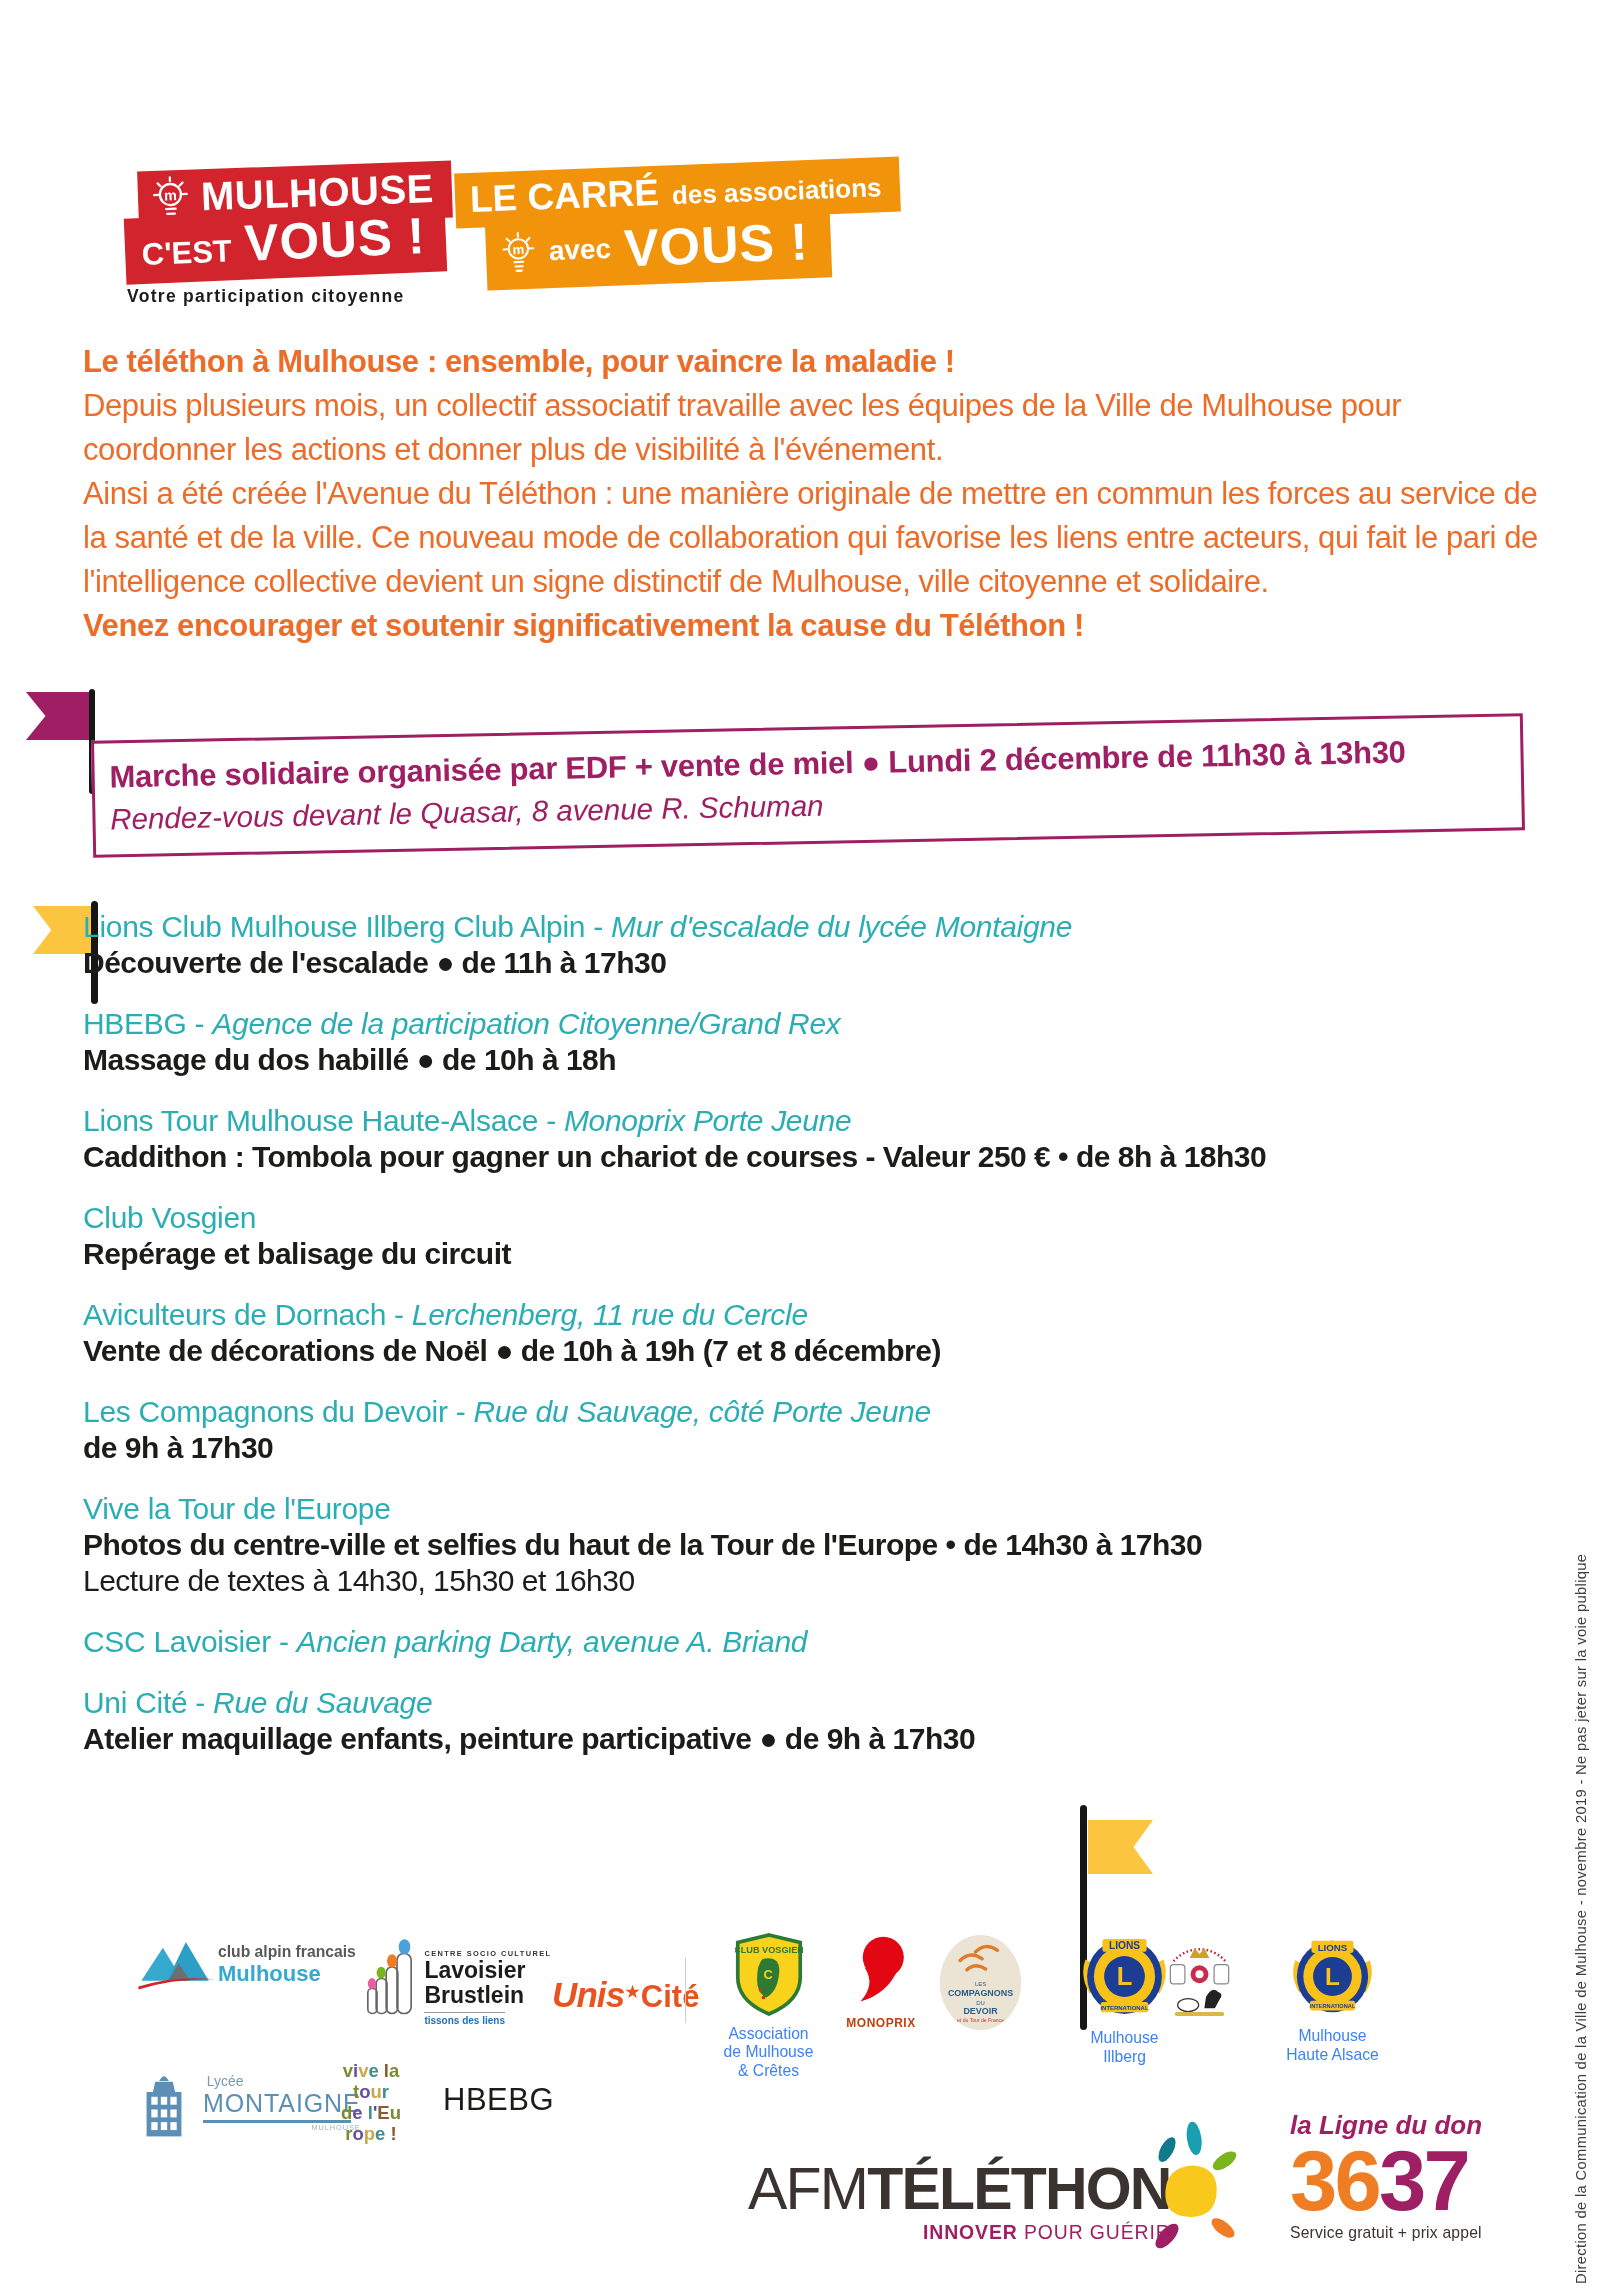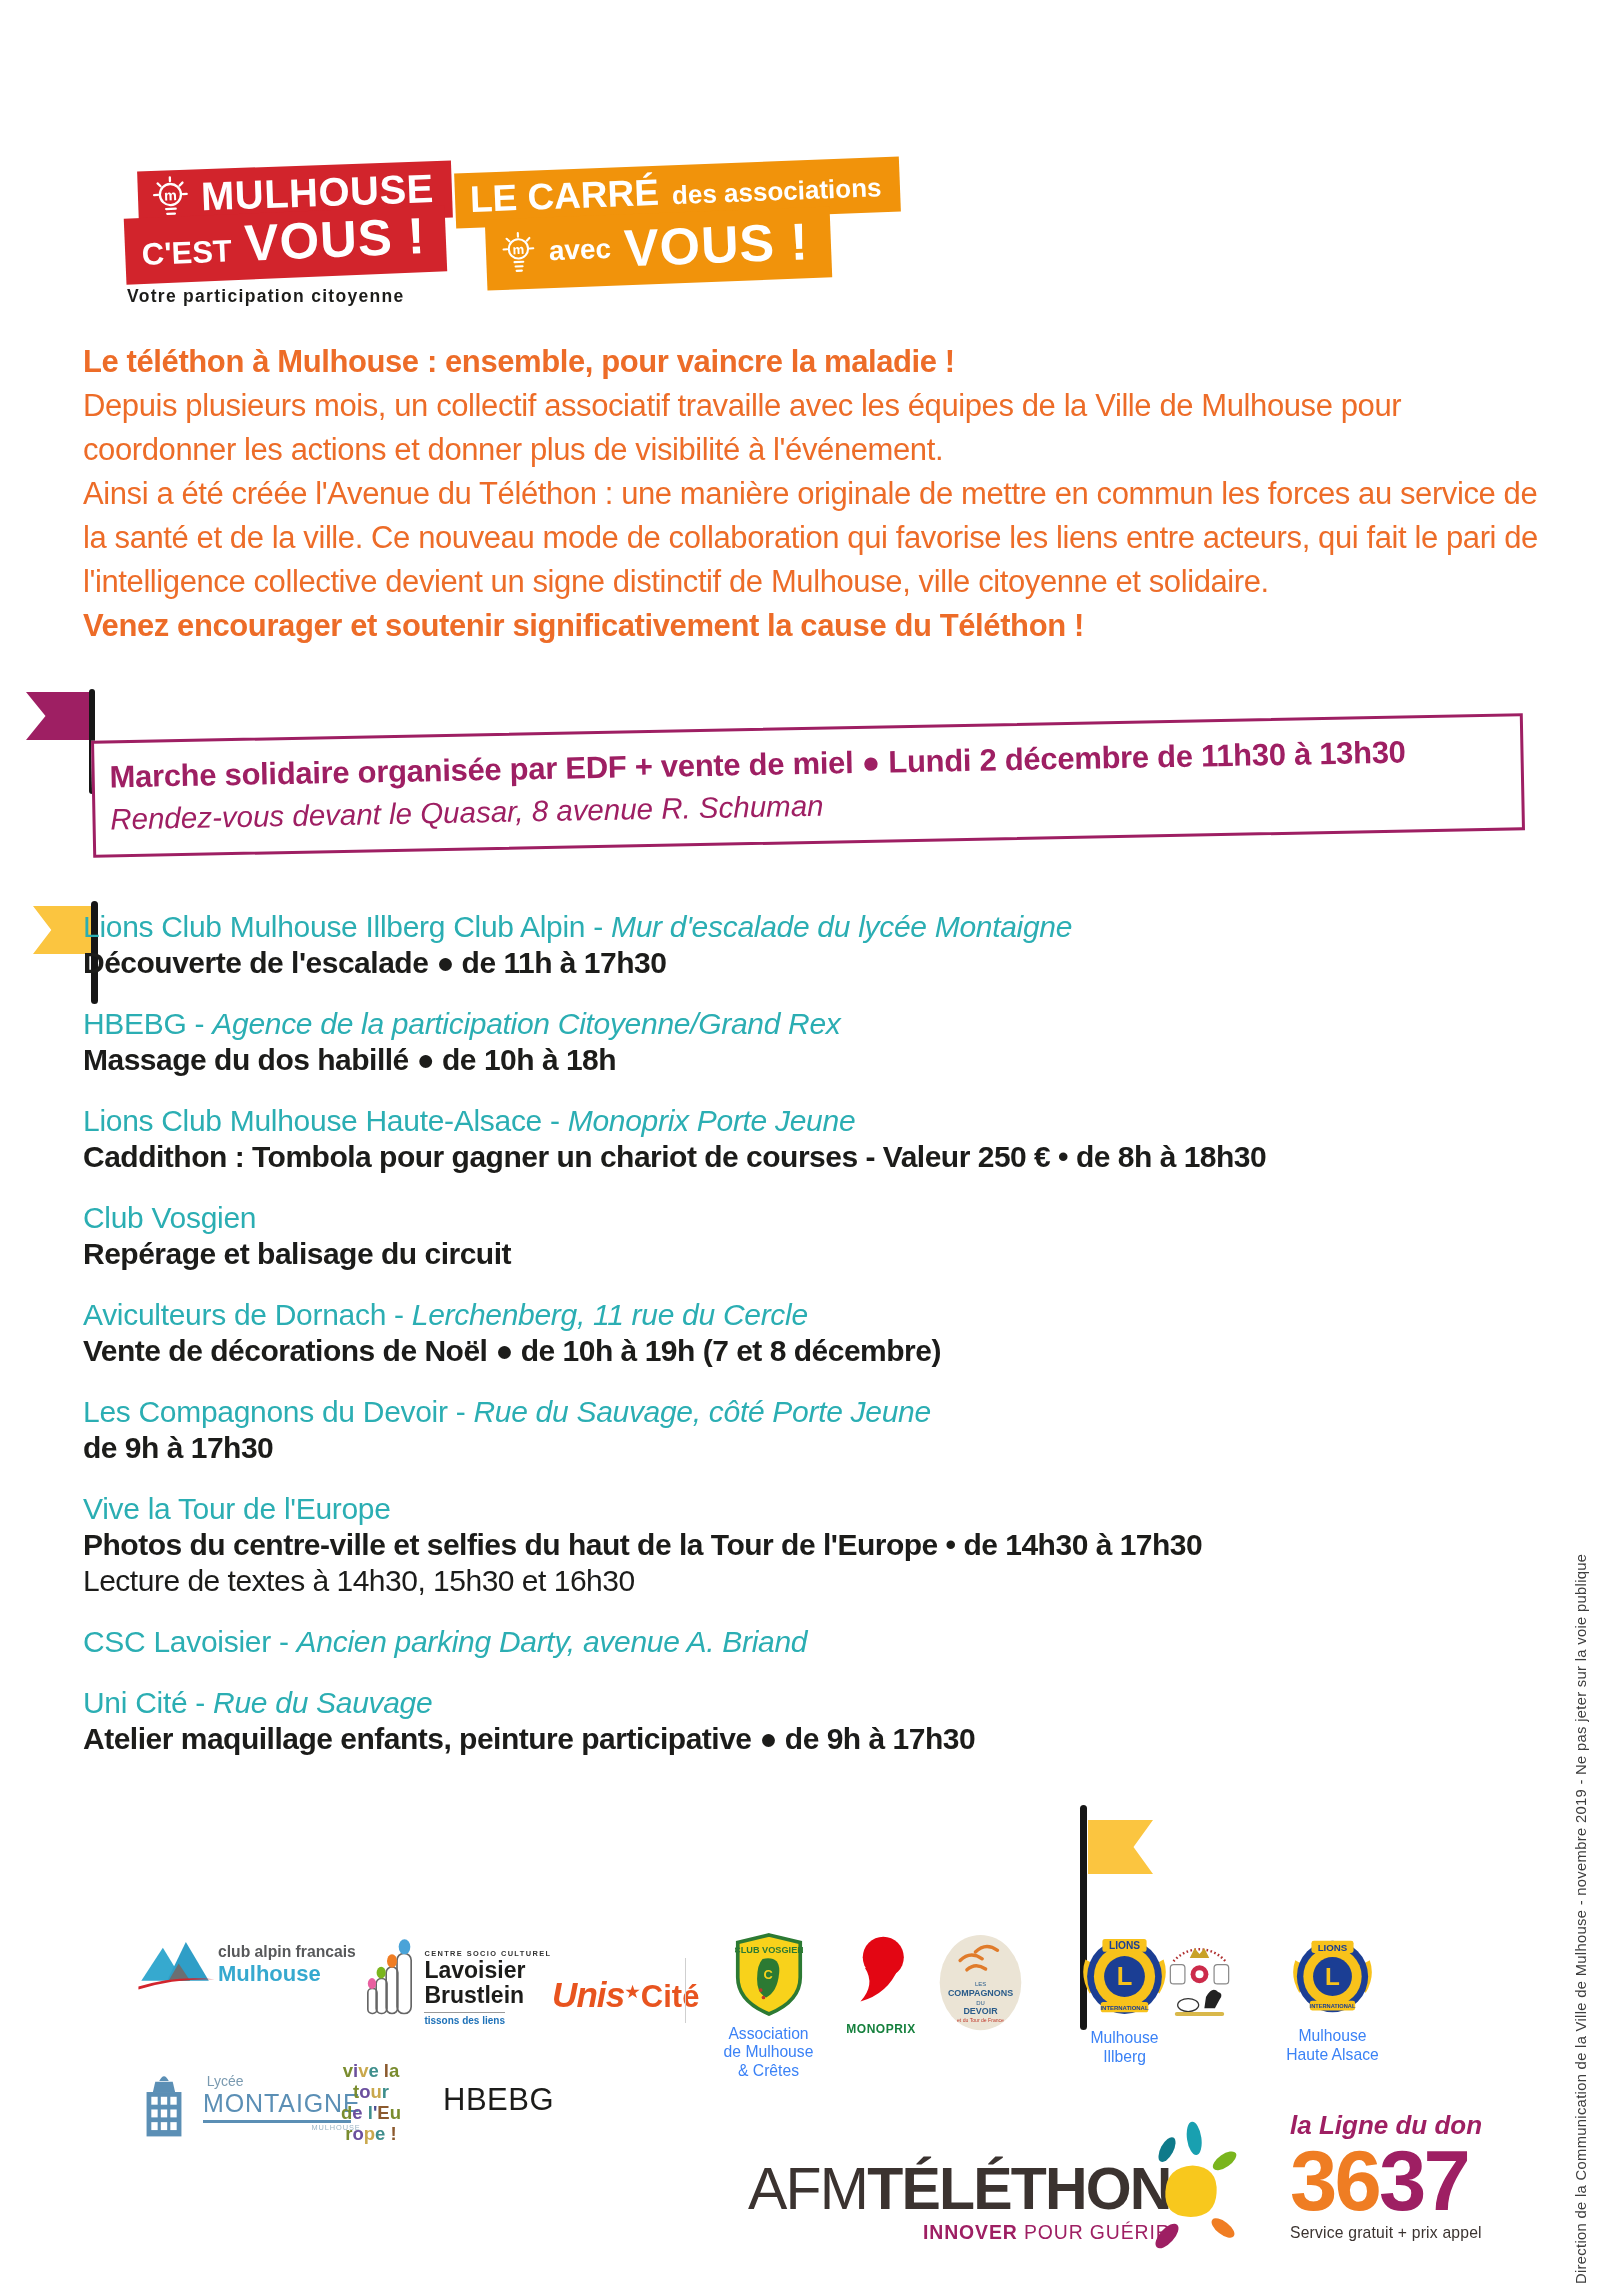--- a/index.html
+++ b/index.html
@@ -72,21 +72,21 @@
 
   .p-unis{left:552px;top:1975px;color:#e8541f;}
   .p-unis .scr{font-size:35px;font-weight:bold;font-style:italic;letter-spacing:-0.9px;}
   .p-unis .star{font-size:18.5px;vertical-align:9.2px;}
   .p-unis .cite{font-size:31px;font-weight:bold;}
 
   .p-vosgien{left:713px;top:1933px;width:111px;text-align:center;}
   .p-vosgien .caption{margin-top:5.5px;}
 
   .p-monoprix{left:835px;top:1936px;width:92px;text-align:center;}
-  .p-monoprix .nm{font-size:12px;font-weight:bold;color:#15803d;letter-spacing:0.5px;margin-top:13px;}
+  .p-monoprix .nm{font-size:12px;font-weight:bold;color:#c2410c;letter-spacing:0.5px;margin-top:7px;}
 
   .p-compagnons{left:938px;top:1933px;}
 
   .p-lions1{left:1069px;top:1934px;width:111px;text-align:center;}
   .p-lions2{left:1277px;top:1936px;width:111px;text-align:center;}
   .lions-caption{margin-top:7.4px;}
 
   .p-avicult{left:1159px;top:1933px;}
 
   .p-montaigne{left:140px;top:2073px;display:flex;align-items:flex-start;gap:15px;}
@@ -185,21 +185,21 @@
       <div class="ev-desc"><span class="b"></span><span class="r"></span></div>
     </div>
 
     <div class="event">
       <div class="ev-head"><span class="org">HBEBG</span><span> - </span><span class="place">Agence de la participation Citoyenne/Grand Rex</span></div>
       <div class="ev-desc"><span class="b">Massage du dos habillé ● de 10h à 18h</span><span class="r"></span><span class="b"></span></div>
       <div class="ev-desc"><span class="b"></span><span class="r"></span></div>
     </div>
 
     <div class="event">
-      <div class="ev-head"><span class="org">Lions Club Mulhouse Haute-Alsace</span><span> - </span><span class="place">Monoprix Porte Jeune</span></div>
+      <div class="ev-head"><span class="org">Lions Tour Mulhouse Haute-Alsace</span><span> - </span><span class="place">Monoprix Porte Jeune</span></div>
       <div class="ev-desc"><span class="b">Caddithon : Tombola pour gagner un chariot de courses - Valeur 250 € • de 8h à 18h30</span><span class="r"></span><span class="b"></span></div>
       <div class="ev-desc"><span class="b"></span><span class="r"></span></div>
     </div>
 
     <div class="event">
       <div class="ev-head"><span class="org">Club Vosgien</span><span></span><span class="place"></span></div>
       <div class="ev-desc"><span class="b">Repérage et balisage du circuit</span><span class="r"></span><span class="b"></span></div>
       <div class="ev-desc"><span class="b"></span><span class="r"></span></div>
     </div>
 

